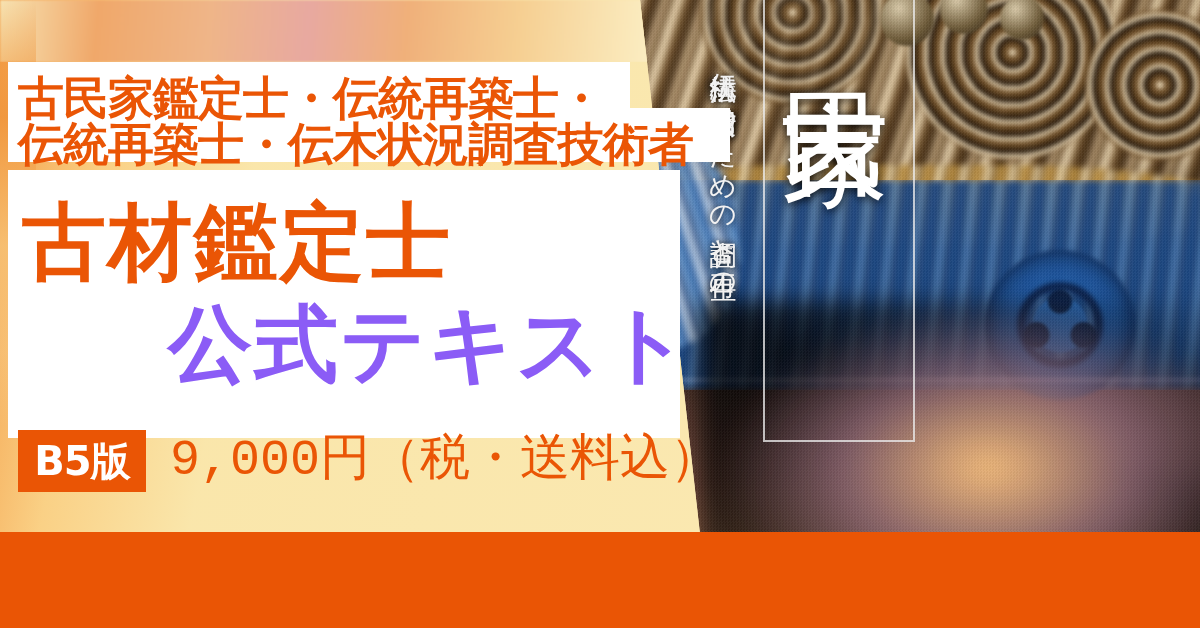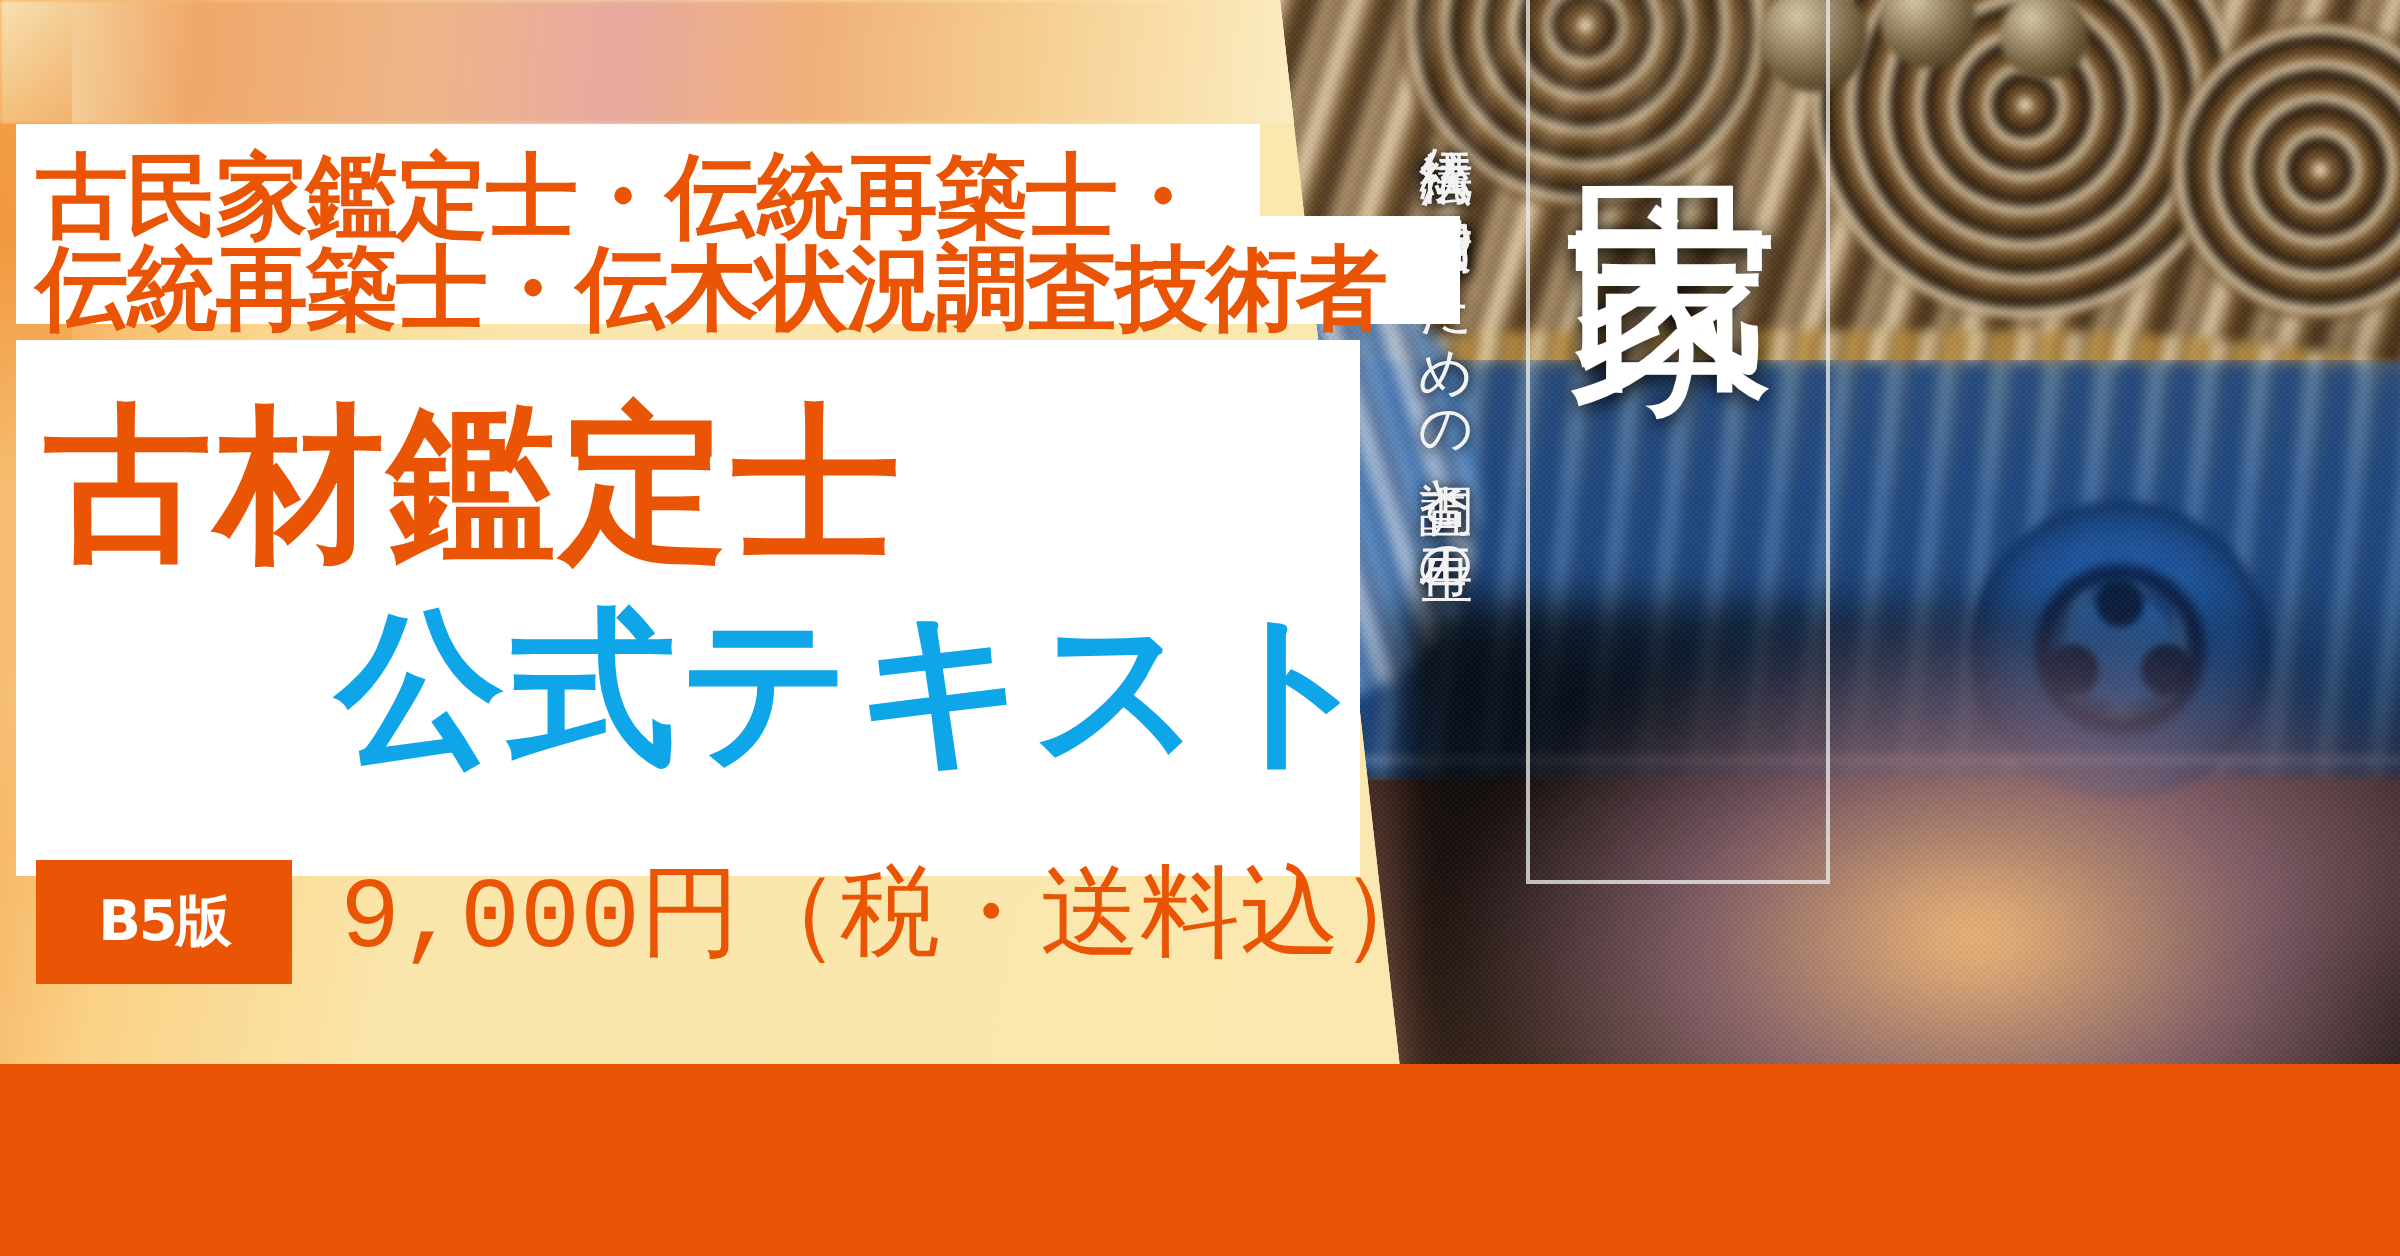--- a/index.html
+++ b/index.html
@@ -158,29 +158,29 @@
   }
   .head-l1{top:68px;}
   .head-l2{top:114px;}
 
   .main-l1{
     position:absolute;left:22px;top:186px;color:#ea5505;
     font-weight:700;font-size:84px;letter-spacing:2px;white-space:nowrap;
     font-family:"DejaVu Sans","Liberation Sans",sans-serif;
   }
   .main-l2{
-    position:absolute;left:168px;top:288px;color:#0ea5e9;
+    position:absolute;left:168px;top:288px;color:#8b5cf6;
     font-weight:700;font-size:84px;letter-spacing:2px;white-space:nowrap;
     font-family:Liberation Serif, serif;
   }
 
   
   .badge{
     position:absolute;left:18px;top:430px;width:128px;height:62px;background:#ea5505;
-    color:#fff;font-size:28px;font-weight:700;line-height:62px;text-align:center;
+    color:#fff;font-size:40px;font-weight:700;line-height:62px;text-align:center;
     font-family:"DejaVu Sans","Liberation Sans",sans-serif;letter-spacing:-1px;
   }
   .price{
     position:absolute;left:170px;top:430px;height:62px;line-height:62px;
     color:#ea5505;font-size:50px;font-weight:400;white-space:nowrap;
     font-family:Liberation Mono, monospace;letter-spacing:0px;
   }
 
   
   .cta{

